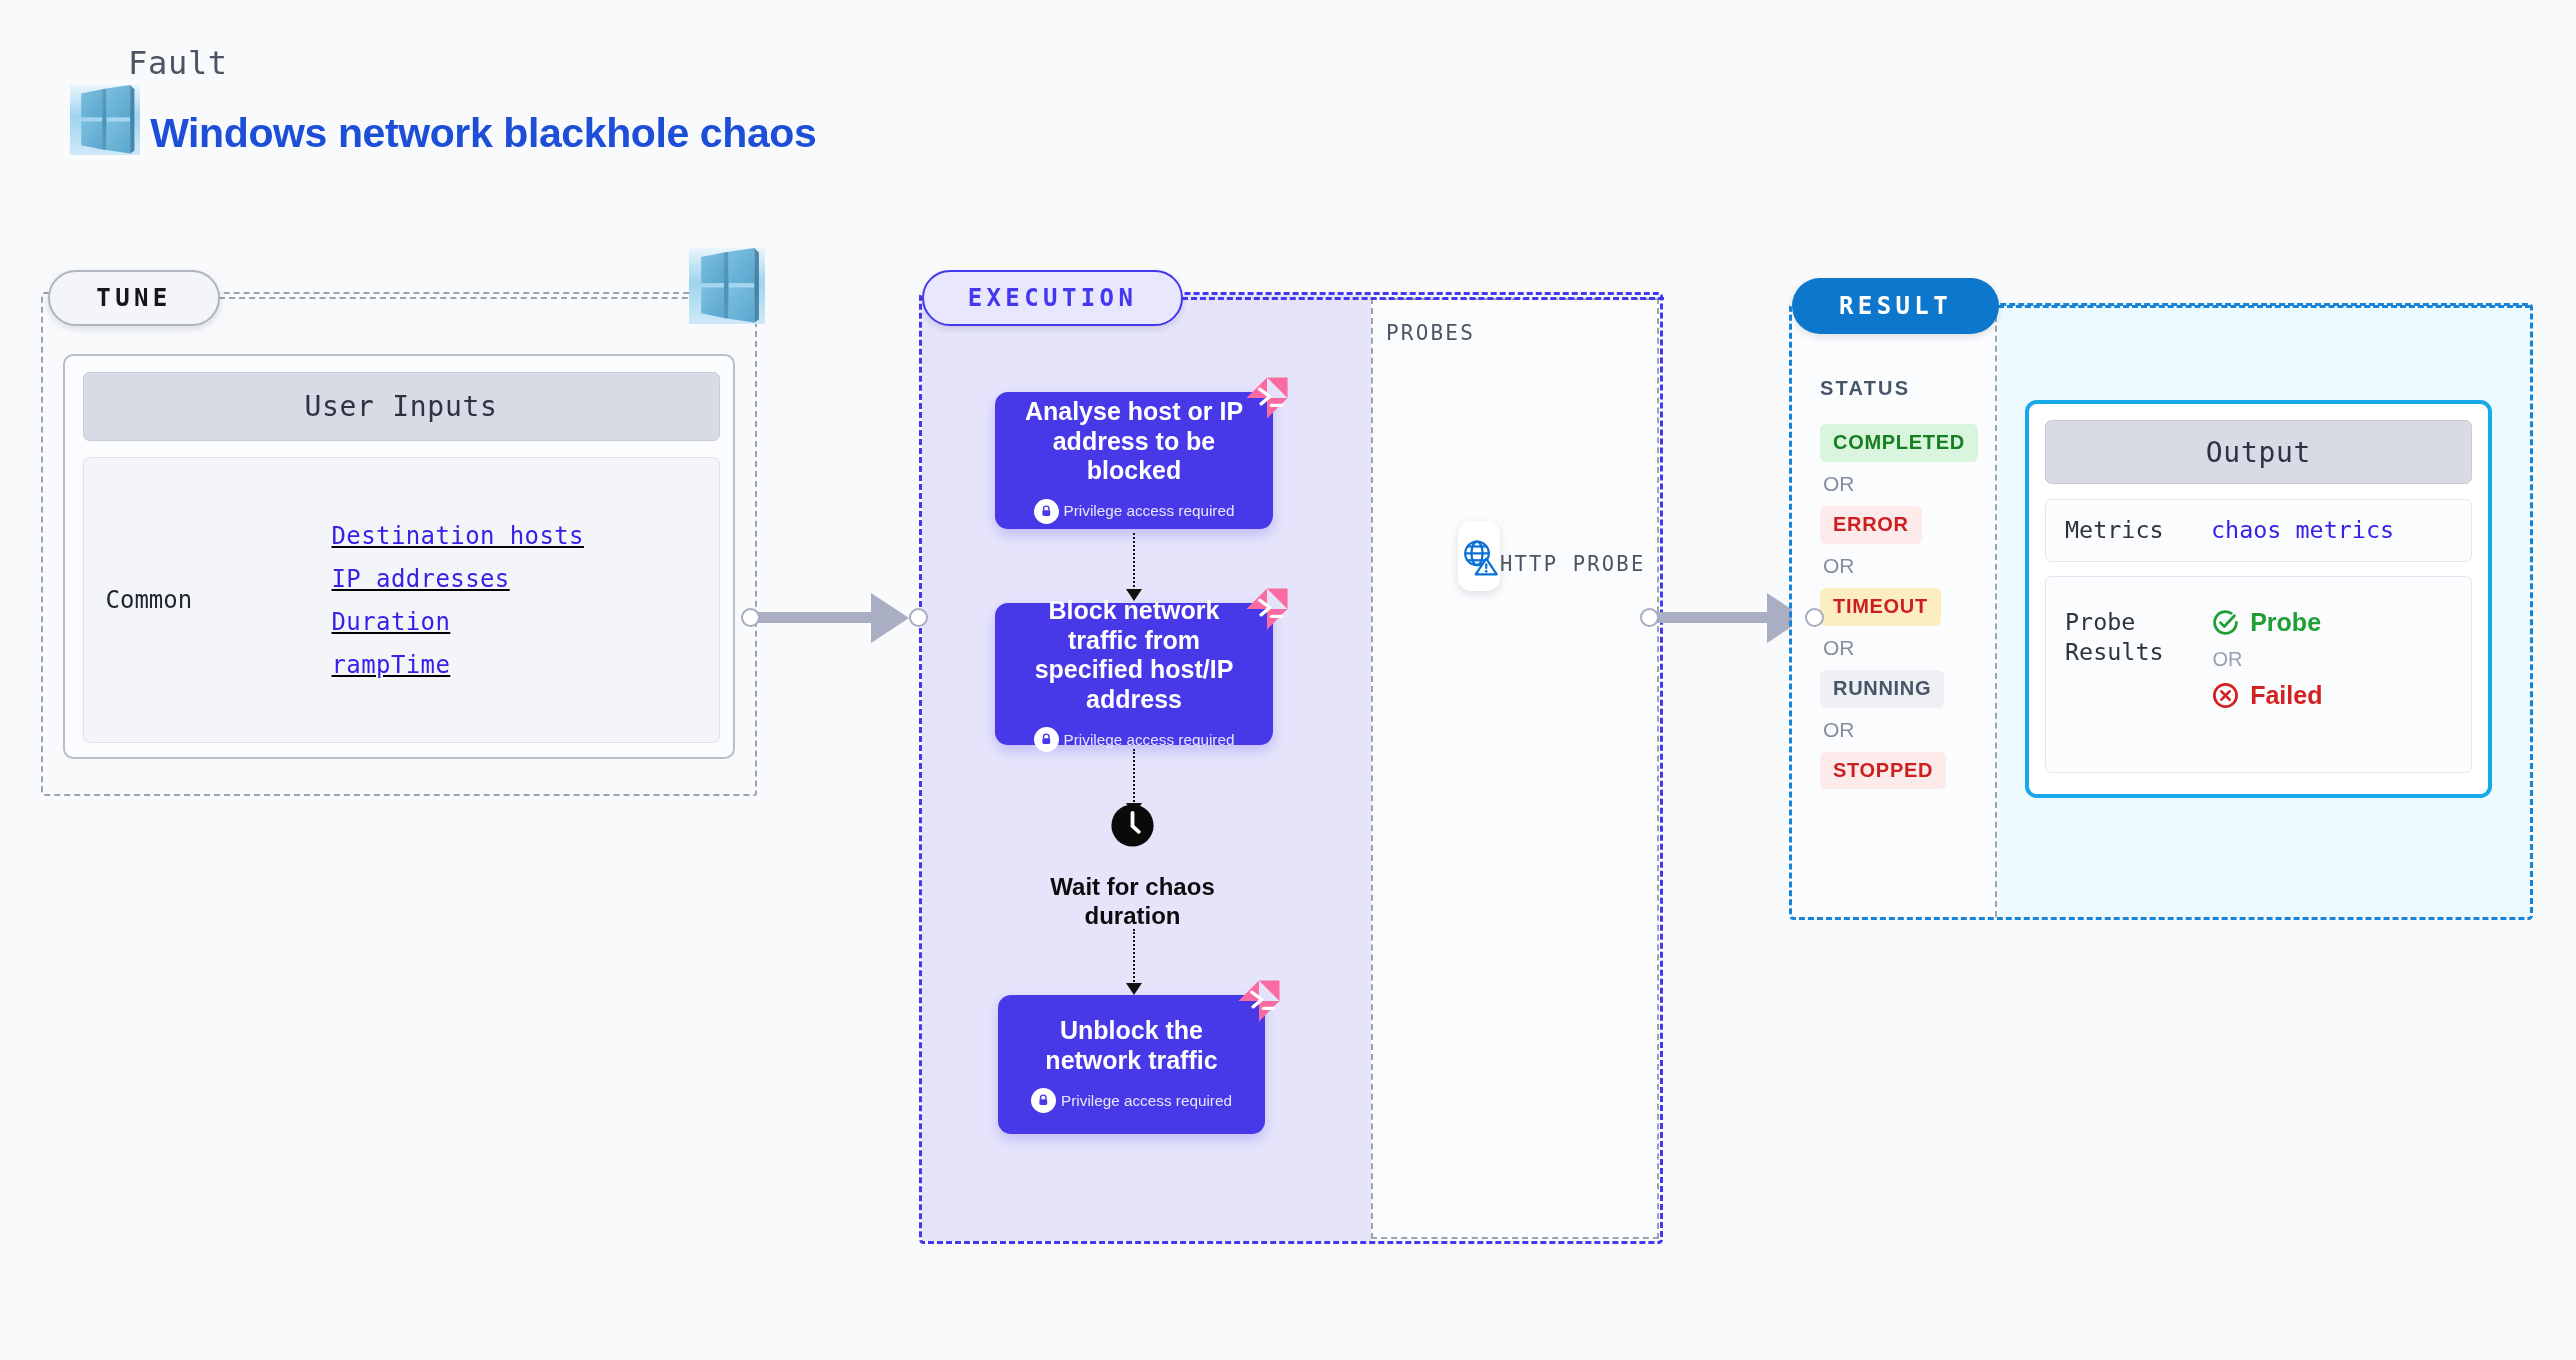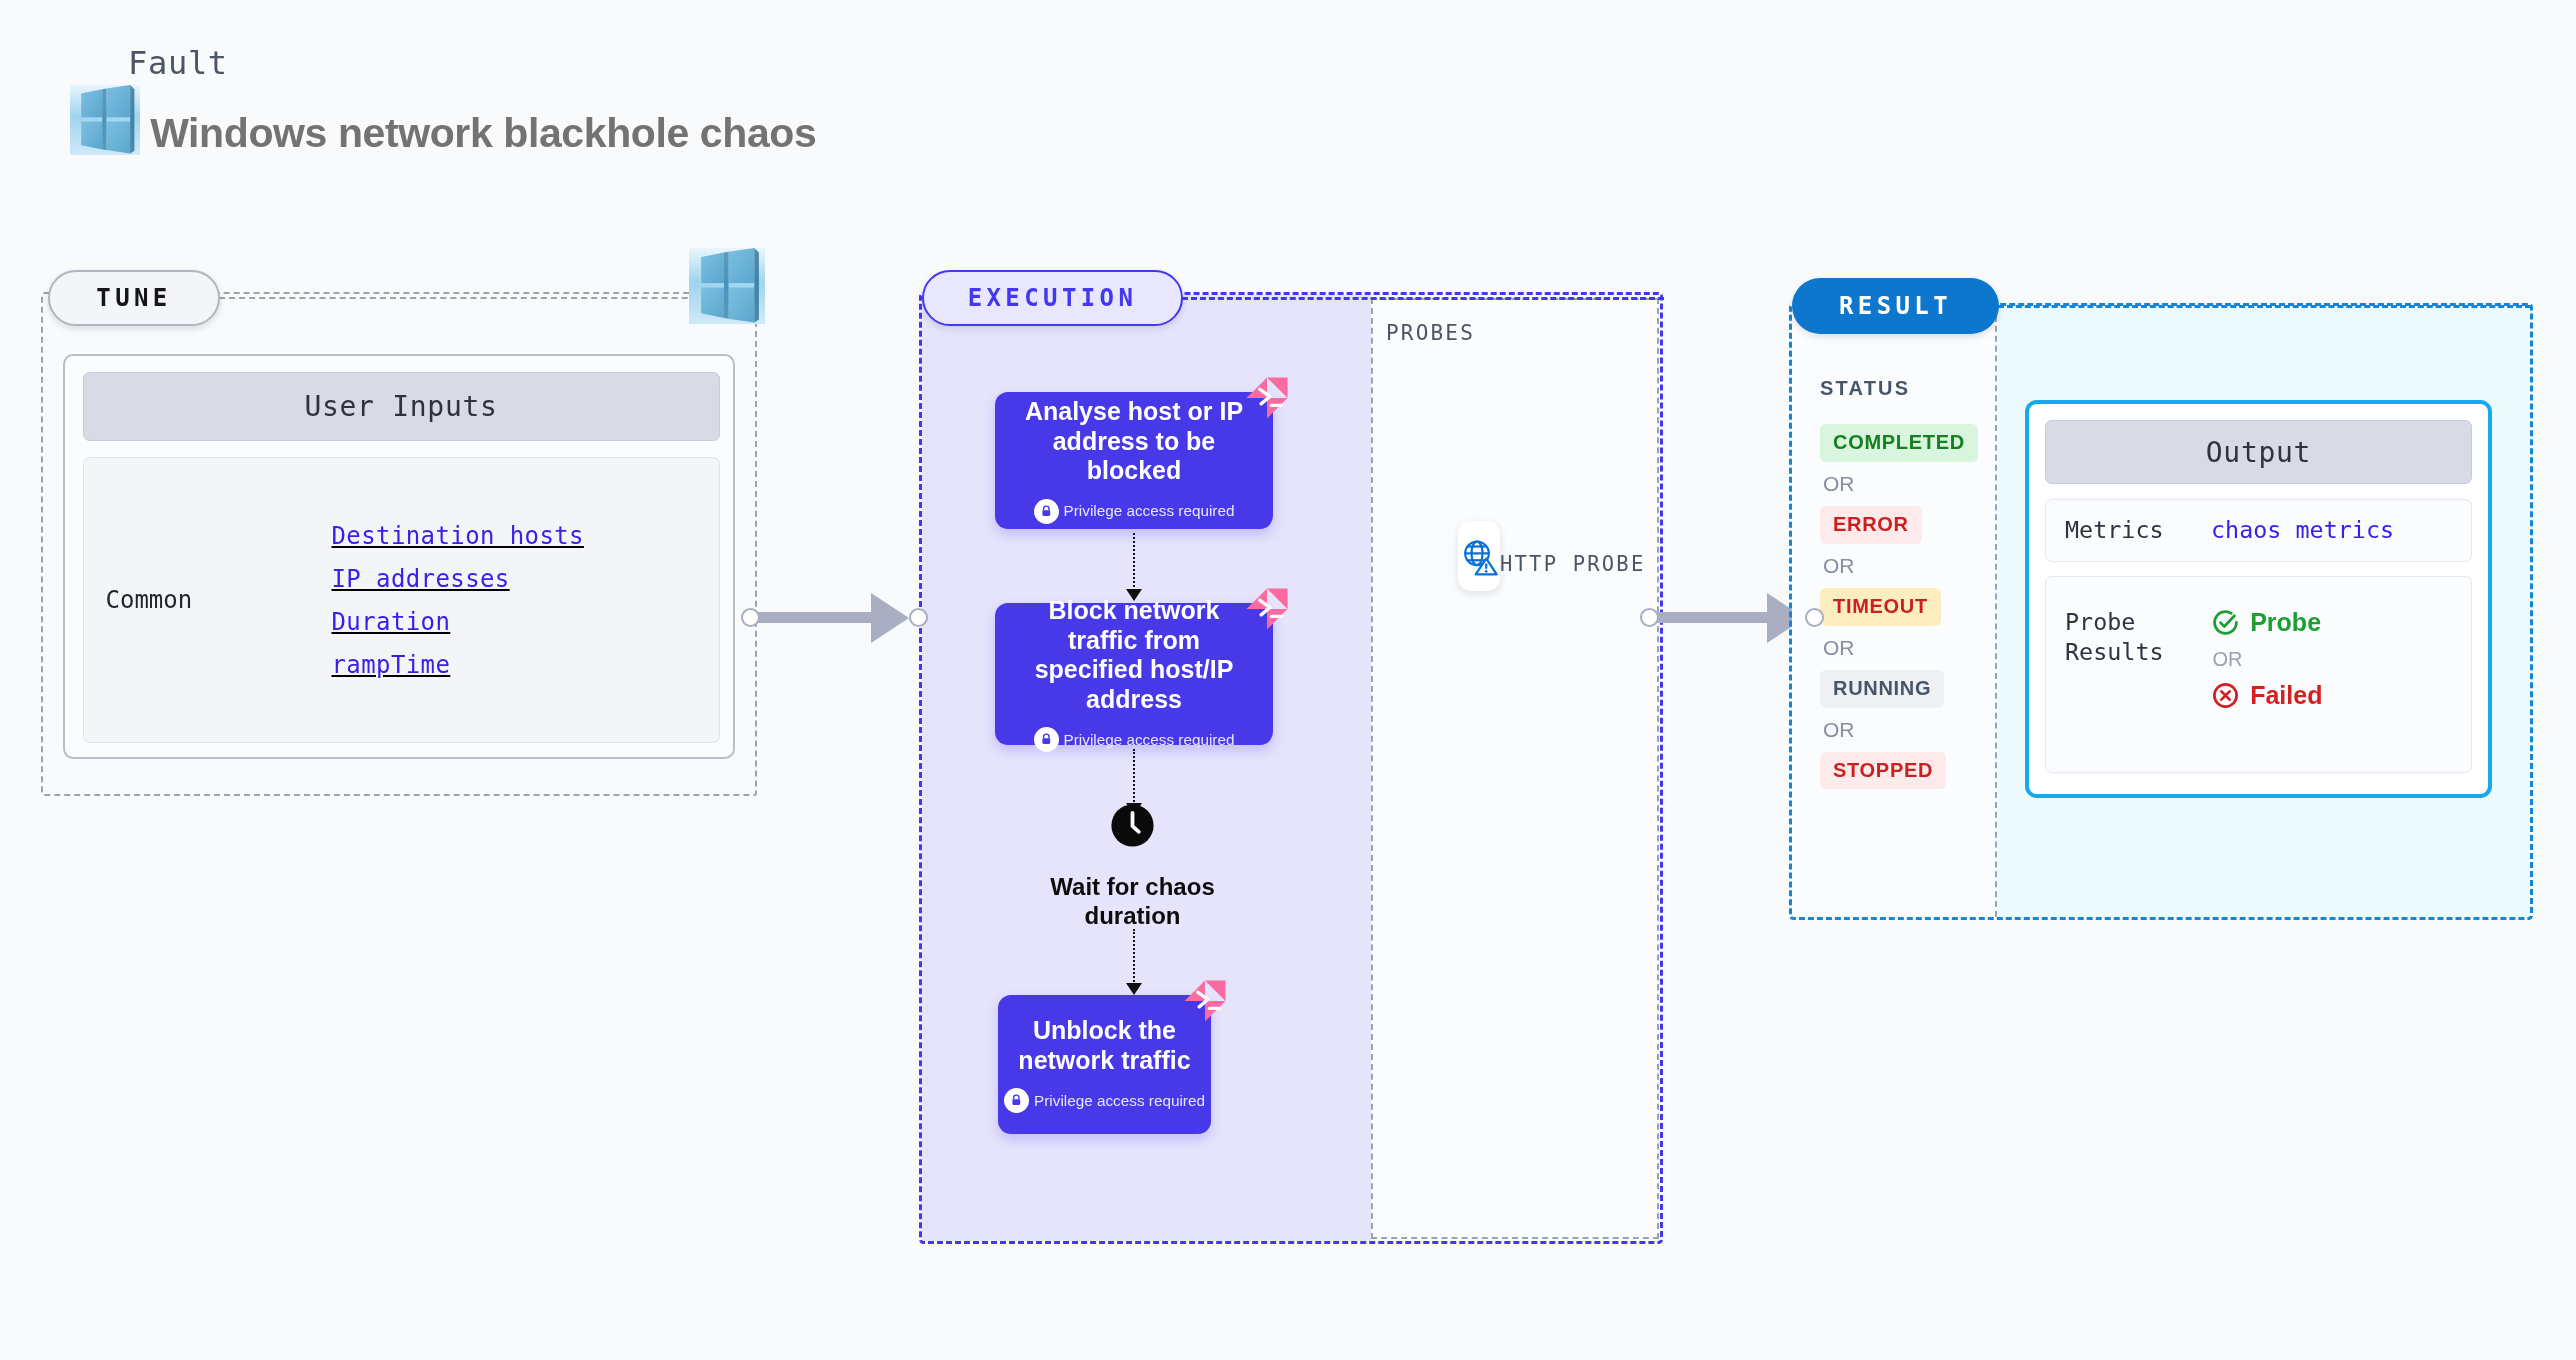--- a/index.html
+++ b/index.html
@@ -14,21 +14,21 @@
   
   #header { position: absolute; left: 70px; top: 44px; }
   #fault-label {
     font-family: "DejaVu Sans Mono", monospace;
     font-size: 32px; color: #4b5563; letter-spacing: 0.7px;
     margin-left: 58px;
   }
   #header-row { display: flex; align-items: center; margin-top: 1.5px; }
   #win-logo-big { width: 70px; height: 70px; flex: 0 0 auto; }
   #fault-title {
-    font-size: 41px; font-weight: bold; color: #737373;
+    font-size: 41px; font-weight: bold; color: #1d4ed8;
     font-family: "Liberation Sans", sans-serif; margin-left: 10.2px;
     letter-spacing: -0.4px;
     margin-top: 26px;
   }
 
   
   .sec-badge {
     position: absolute; display: flex; align-items: center; justify-content: center;
     font-family: "DejaVu Sans Mono", monospace; font-weight: bold;
     letter-spacing: 4.4px; z-index: 6;
@@ -153,21 +153,21 @@
   }
   .lock-badge {
     width: 25px; height: 25px; border-radius: 50%; background: #ffffff;
     display: flex; align-items: center; justify-content: center; flex: 0 0 auto;
   }
   .step-priv-text { color: #e8e6fd; font-size: 15.3px; white-space: nowrap; }
   .ps-badge { position: absolute; right: -16px; top: -16px; width: 44px; height: 44px; z-index: 4; }
 
   #step-1 { left: 995px; top: 392px; width: 278px; height: 137px; }
   #step-2 { left: 995px; top: 603px; width: 278px; height: 142px; }
-  #step-3 { left: 998px; top: 995px; width: 213px; height: 139px; }
+  #step-3 { left: 998px; top: 995px; width: 267px; height: 139px; }
 
   .arrow-v {
     position: absolute; width: 2.2px; z-index: 2;
     border-left: 2.9px dotted #111111;
   }
   .arrow-head-v {
     position: absolute; width: 0; height: 0; z-index: 2;
     border-left: 8px solid transparent; border-right: 8px solid transparent;
     border-top: 12.4px solid #111111;
   }

